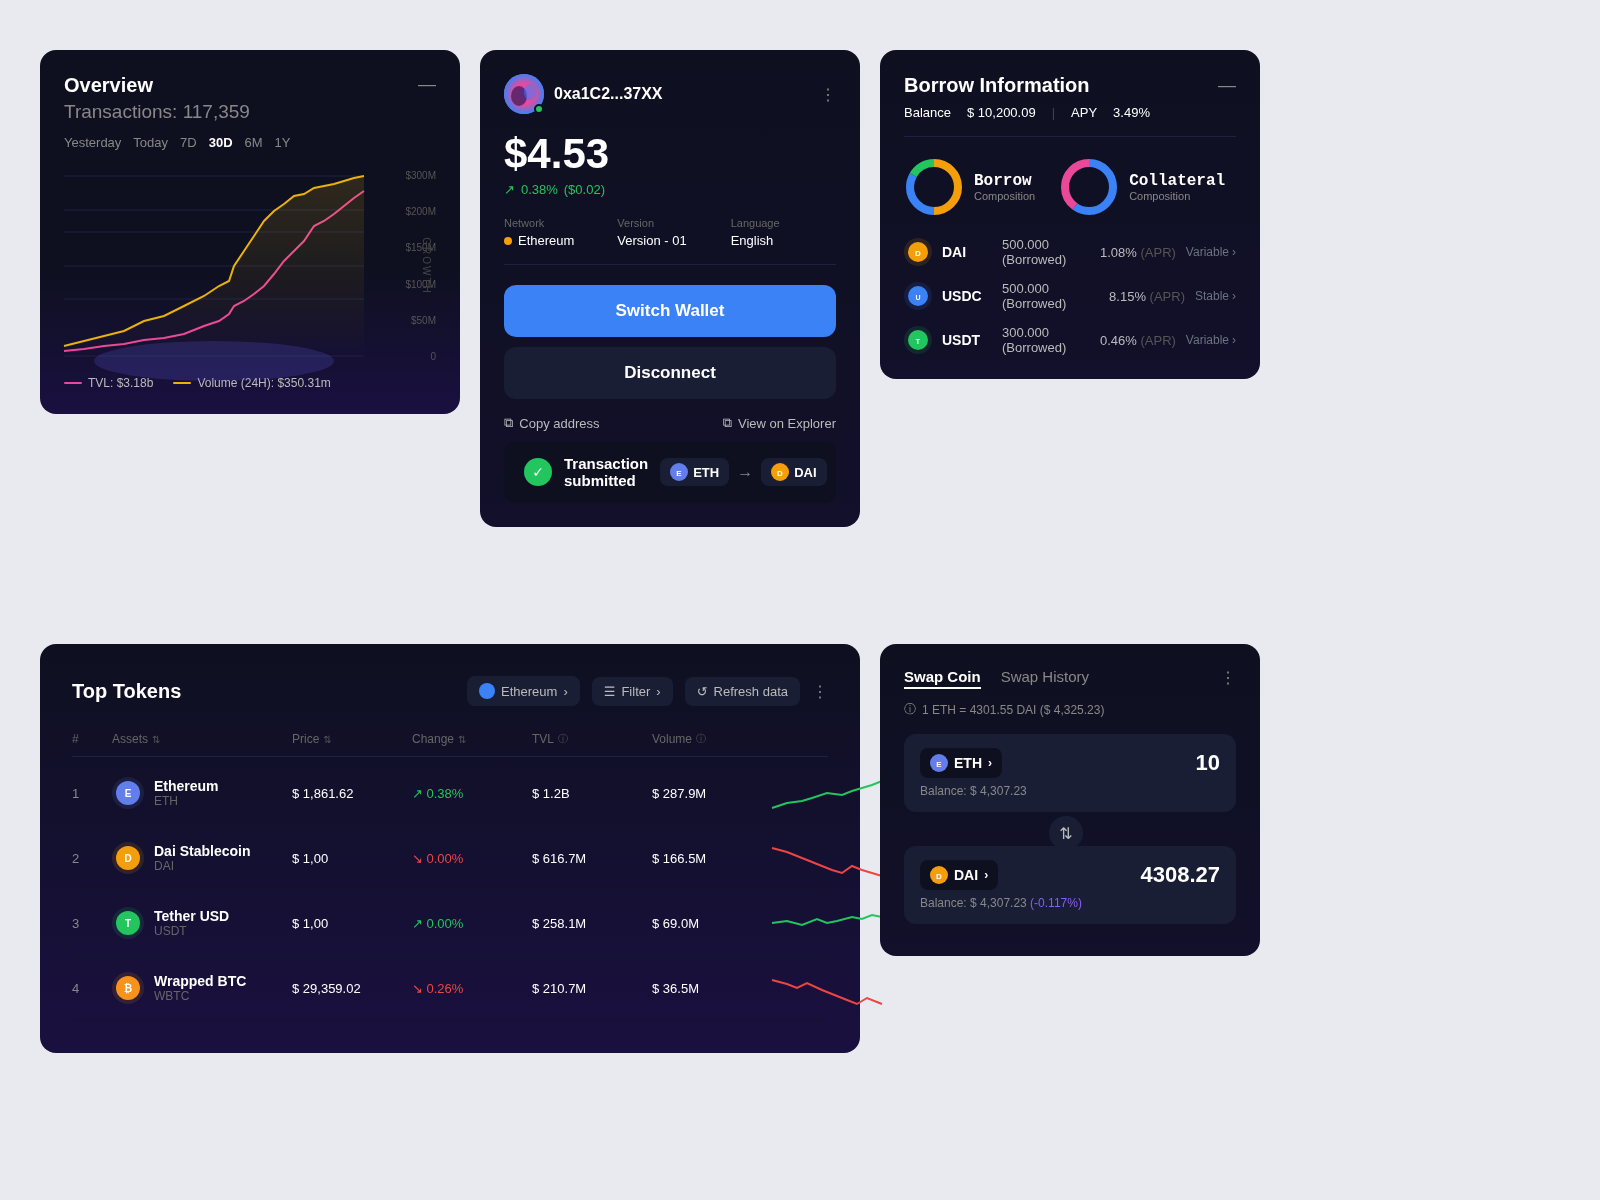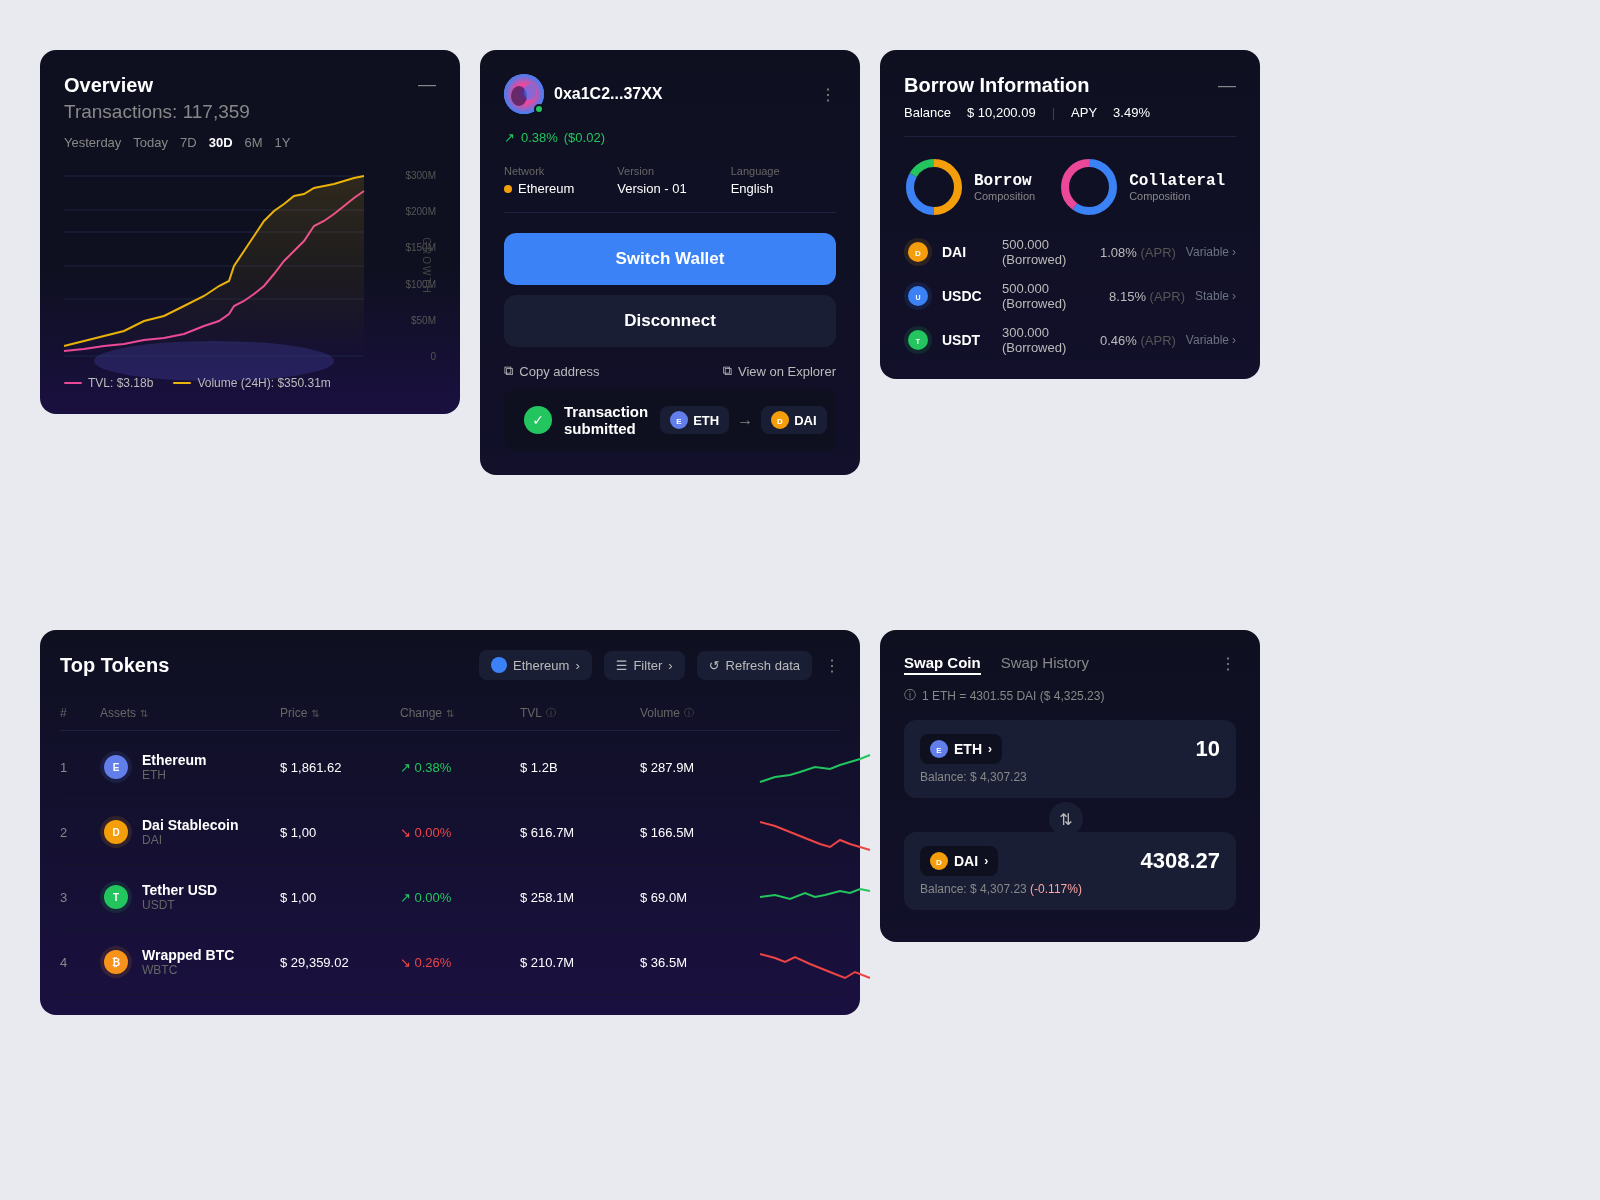--- a/index.html
+++ b/index.html
@@ -364,21 +364,21 @@
       font-size: 13px;
       font-weight: 600;
     }
     .arrow-right { color: #888; font-size: 16px; }
 
     
     .tokens-card {
       background: linear-gradient(180deg, #0e1020 0%, #1a1040 100%);
       grid-column: 1 / 3;
       grid-row: 2;
-      padding: 20px;
+      padding: 32px;
     }
     .tokens-header {
       display: flex;
       justify-content: space-between;
       align-items: center;
       margin-bottom: 16px;
     }
     .tokens-title {
       font-size: 20px;
       font-weight: 700;
@@ -527,21 +527,21 @@
     }
     .swap-output-amount {
       font-size: 22px;
       font-weight: 700;
       color: #fff;
       text-align: left;
     }
     .swap-output-balance {
       font-size: 12px;
     }
-    .negative { color: #fca5a5; }
+    .negative { color: #8b5cf6; }
     .btn-swap {
       width: 100%;
       padding: 16px;
       background: #3b82f6;
       border: none;
       border-radius: 12px;
       color: #fff;
       font-size: 17px;
       font-weight: 700;
       cursor: pointer;
@@ -632,20 +632,21 @@
           </defs>
           <circle cx="20" cy="20" r="20" fill="url(#avGrad)"></circle>
           <ellipse cx="15" cy="22" rx="8" ry="10" fill="#1a1040" opacity="0.6"></ellipse>
           <ellipse cx="26" cy="18" rx="6" ry="8" fill="#3b82f6" opacity="0.5"></ellipse>
         </svg>
         <div class="wallet-online"></div>
       </div>
       <span class="wallet-address">0xa1C2...37XX</span>
       <span class="wallet-more">⋮</span>
     </div>
+    <div class="wallet-price">$4.53</div>
     <div class="price-change">
       <span>↗</span>
       <span>0.38%</span>
       <span>($0.02)</span>
     </div>
     <div class="wallet-meta">
       <div class="meta-item">
         <label>Network</label>
         <div class="meta-val">
           <div class="net-dot"></div>

